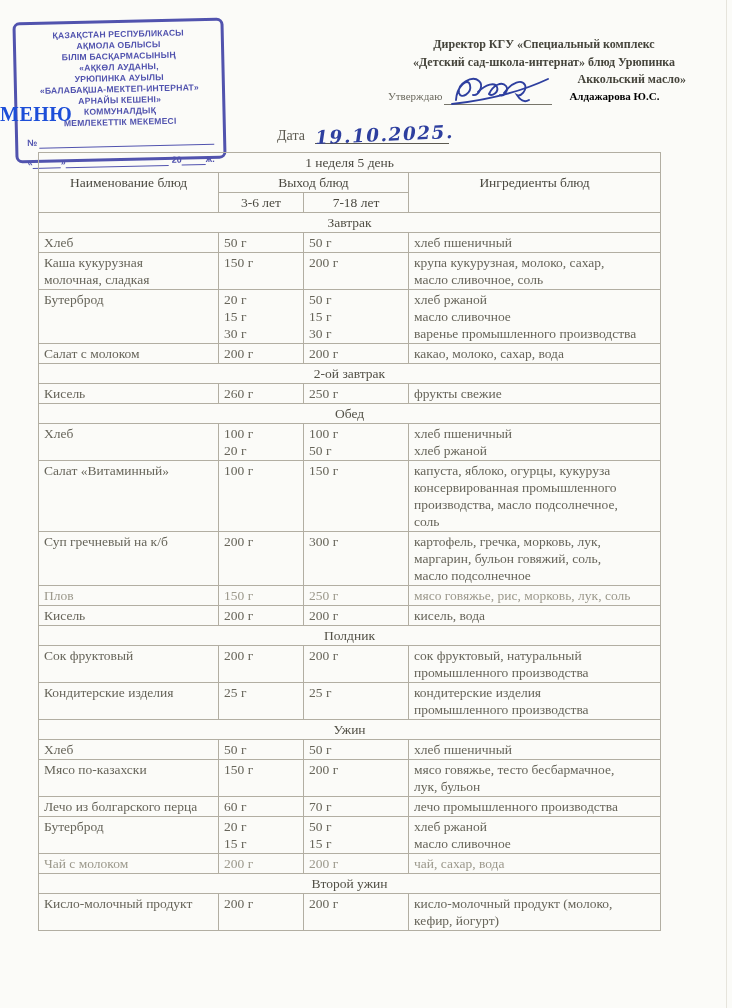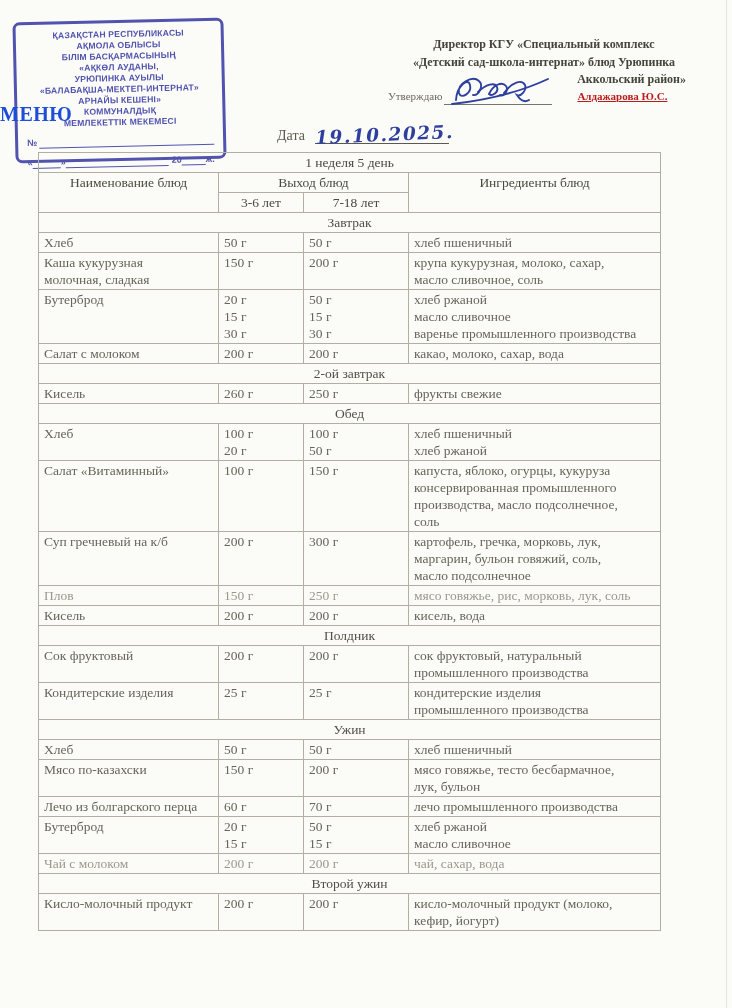--- a/index.html
+++ b/index.html
@@ -56,21 +56,21 @@
   .approve{
     position:absolute;top:90px;left:388px;
     display:flex;align-items:flex-start;
     font-size:11px;color:#6b695e;
   }
   .approve .sig-line{
     position:relative;width:108px;height:14px;
     border-bottom:1.3px solid #77756a;margin:0 2px;
   }
   .approve .sig-line svg{position:absolute;left:0;bottom:-6px;}
-  .approve .approver{font-weight:bold;color:#b91c1c;margin-left:23px;text-decoration:underline;}
+  .approve .approver{font-weight:bold;color:#000000;margin-left:15px;}
 
   
   .menu-title{
     position:absolute;top:103px;left:0;width:726px;
     text-align:left;font-weight:bold;font-size:20px;
     letter-spacing:.5px;color:#1d4ed8;
   }
   .date-line{
     position:absolute;top:121px;left:277px;
     display:flex;align-items:flex-end;
@@ -153,21 +153,21 @@
       <span class="gap2"></span>
       <span>20</span>
       <span class="gap3"></span>
       <span>ж.</span>
     </div>
   </div>
 
   <div class="hdr">
     <div>Директор КГУ «Специальный комплекс</div>
     <div>«Детский сад-школа-интернат» блюд Урюпинка</div>
-    <div class="line3">Аккольский район»</div>
+    <div class="line3">Аккольский масло»</div>
   </div>
 
   <div class="approve">
     <span>Утверждаю</span>
     <span class="sig-line">
       <svg width="110" height="40" viewBox="0 0 110 40">
         <g fill="none" stroke="#2e3f9f" stroke-width="1.9" stroke-linecap="round">
           <path d="M12,30 C13,16 24,7 26,15 C28,23 17,30 15,23 C13,14 28,5 35,11 C40,15 35,26 29,25"></path>
           <path d="M34,22 C42,14 51,12 53,17 C55,22 48,27 45,24 C49,15 58,11 62,16 C65,20 60,27 56,25"></path>
           <path d="M60,23 C68,12 78,9 81,15 C83,20 77,27 73,25 C76,30 80,33 85,30"></path>

